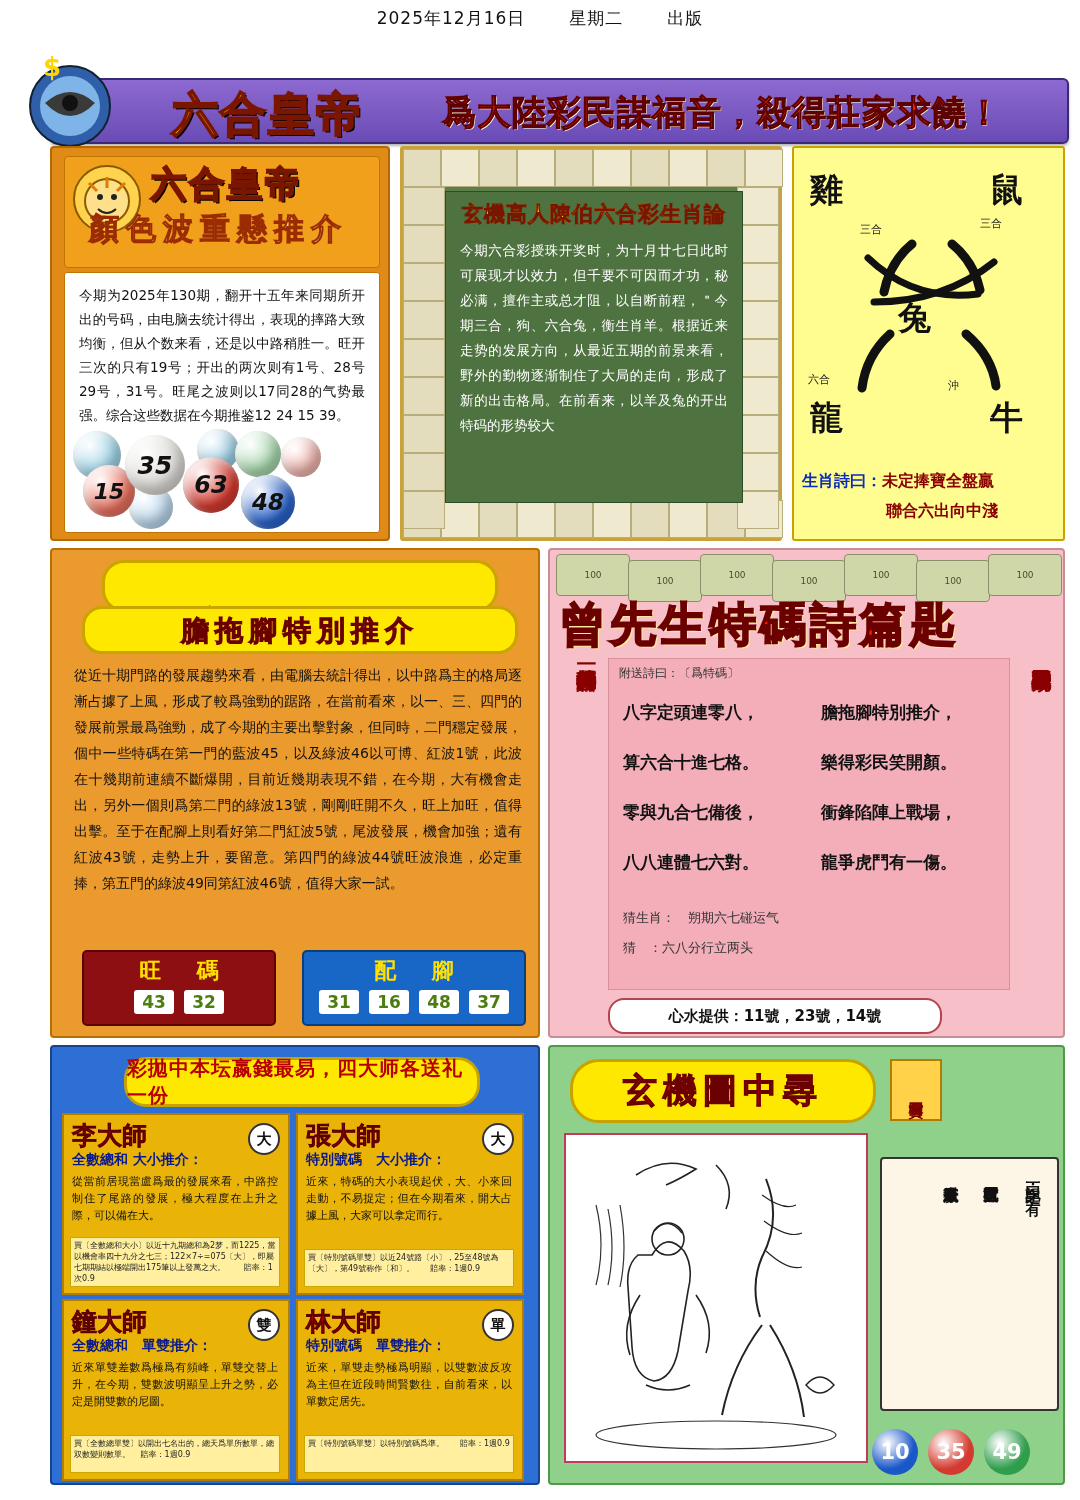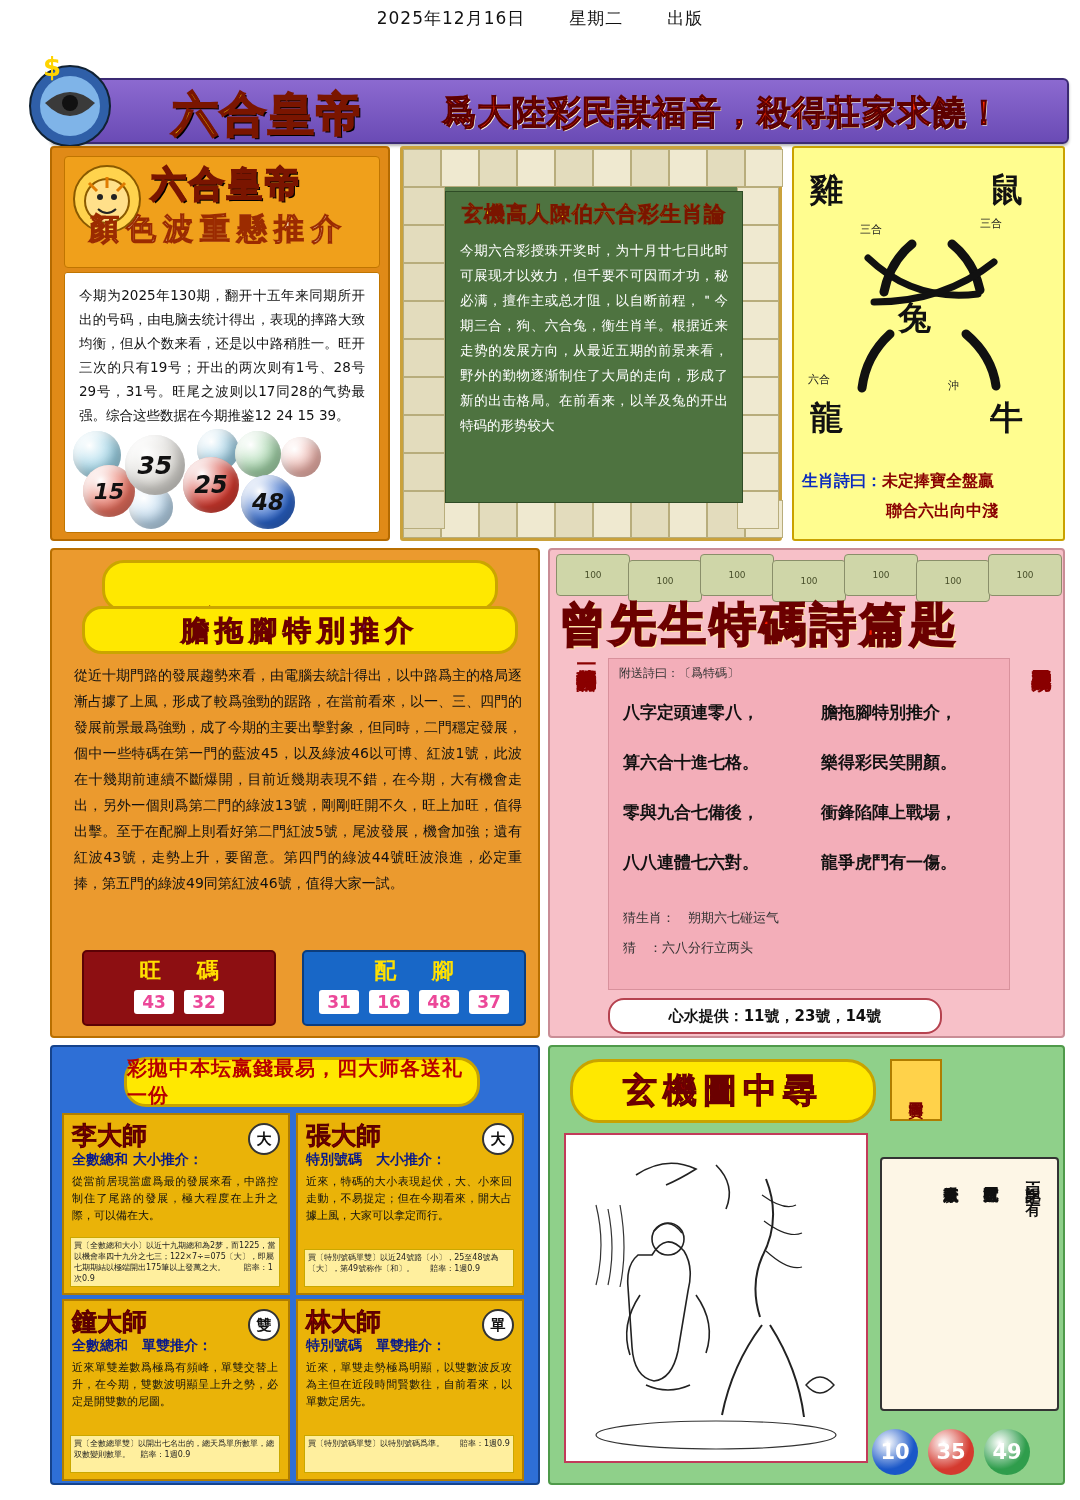--- a/index.html
+++ b/index.html
@@ -142,21 +142,21 @@
     position:absolute;left:30px;top:400px;width:190px;height:72px;
     background:#8d0f12;border:2px solid #5c0205;border-radius:5px;
   }
   .box-pei{
     position:absolute;left:250px;top:400px;width:220px;height:72px;
     background:#1867c7;border:2px solid #0c3d7d;border-radius:5px;
   }
   .bx-lbl{position:absolute;top:4px;width:100%;text-align:center;font-size:22px;font-weight:bold;color:#ffe000;letter-spacing:14px;text-indent:14px;}
   .numrow{position:absolute;top:38px;width:100%;display:flex;justify-content:center;gap:10px;}
   .num{
-    background:#fff;color:#ec4899;font-weight:bold;font-size:17px;
+    background:#fff;color:#4d7c0f;font-weight:bold;font-size:17px;
     padding:2px 7px;border-radius:3px;min-width:26px;text-align:center;
   }
 
   
   #p-zeng{
     left:548px;top:548px;width:517px;height:490px;
     background:#f7c0c8;border:2px solid #c98d96;border-radius:4px;
   }
   .zeng-title{
     position:absolute;left:10px;top:44px;width:440px;
@@ -261,21 +261,21 @@
         </svg>
       </div>
       <div class="hdr-t1">六合皇帝</div>
       <div class="hdr-t2">顏色波重懸推介</div>
     </div>
     <div class="body">
       <div class="para">今期为2025年130期，翻开十五年来同期所开出的号码，由电脑去统计得出，表现的摔路大致均衡，但从个数来看，还是以中路稍胜一。旺开三次的只有19号；开出的两次则有1号、28号29号，31号。旺尾之波则以17同28的气势最强。综合这些数据在今期推鉴12 24 15 39。</div>
       <div class="balls" id="left-balls">
           <div class="ball" style="left: 18px; top: 42px; width: 52px; height: 52px; background: radial-gradient(circle at 34% 30%, rgb(255, 255, 255) 0%, rgb(232, 112, 95) 62%, rgb(232, 112, 95) 100%); font-size: 22px; z-index: 5;">15</div>
           <div class="ball" style="left: 60px; top: 12px; width: 60px; height: 60px; background: radial-gradient(circle at 34% 30%, rgb(255, 255, 255) 0%, rgb(217, 215, 210) 62%, rgb(217, 215, 210) 100%); font-size: 25px; z-index: 5;">35</div>
-          <div class="ball" style="left: 118px; top: 34px; width: 56px; height: 56px; background: radial-gradient(circle at 34% 30%, rgb(255, 255, 255) 0%, rgb(212, 58, 47) 62%, rgb(212, 58, 47) 100%); font-size: 24px; z-index: 5;">25</div>
+          <div class="ball" style="left: 118px; top: 34px; width: 56px; height: 56px; background: radial-gradient(circle at 34% 30%, rgb(255, 255, 255) 0%, rgb(212, 58, 47) 62%, rgb(212, 58, 47) 100%); font-size: 24px; z-index: 5;">63</div>
           <div class="ball" style="left: 176px; top: 52px; width: 54px; height: 54px; background: radial-gradient(circle at 34% 30%, rgb(255, 255, 255) 0%, rgb(42, 99, 201) 62%, rgb(42, 99, 201) 100%); font-size: 23px; z-index: 5;">48</div>
           <div class="ball" style="left: 8px; top: 8px; width: 48px; height: 48px; background: radial-gradient(circle at 34% 30%, rgb(255, 255, 255) 0%, rgb(159, 213, 232) 62%, rgb(159, 213, 232) 100%); font-size: 20px; z-index: 1;"></div>
           <div class="ball" style="left: 64px; top: 62px; width: 44px; height: 44px; background: radial-gradient(circle at 34% 30%, rgb(255, 255, 255) 0%, rgb(188, 217, 239) 62%, rgb(188, 217, 239) 100%); font-size: 18px; z-index: 1;"></div>
           <div class="ball" style="left: 132px; top: 6px; width: 42px; height: 42px; background: radial-gradient(circle at 34% 30%, rgb(255, 255, 255) 0%, rgb(159, 208, 230) 62%, rgb(159, 208, 230) 100%); font-size: 18px; z-index: 1;"></div>
           <div class="ball" style="left: 170px; top: 8px; width: 46px; height: 46px; background: radial-gradient(circle at 34% 30%, rgb(255, 255, 255) 0%, rgb(167, 216, 173) 62%, rgb(167, 216, 173) 100%); font-size: 19px; z-index: 1;"></div>
           <div class="ball" style="left: 216px; top: 14px; width: 40px; height: 40px; background: radial-gradient(circle at 34% 30%, rgb(255, 255, 255) 0%, rgb(242, 182, 174) 62%, rgb(242, 182, 174) 100%); font-size: 17px; z-index: 1;"></div>
         </div>
     </div>
   </div>
 

